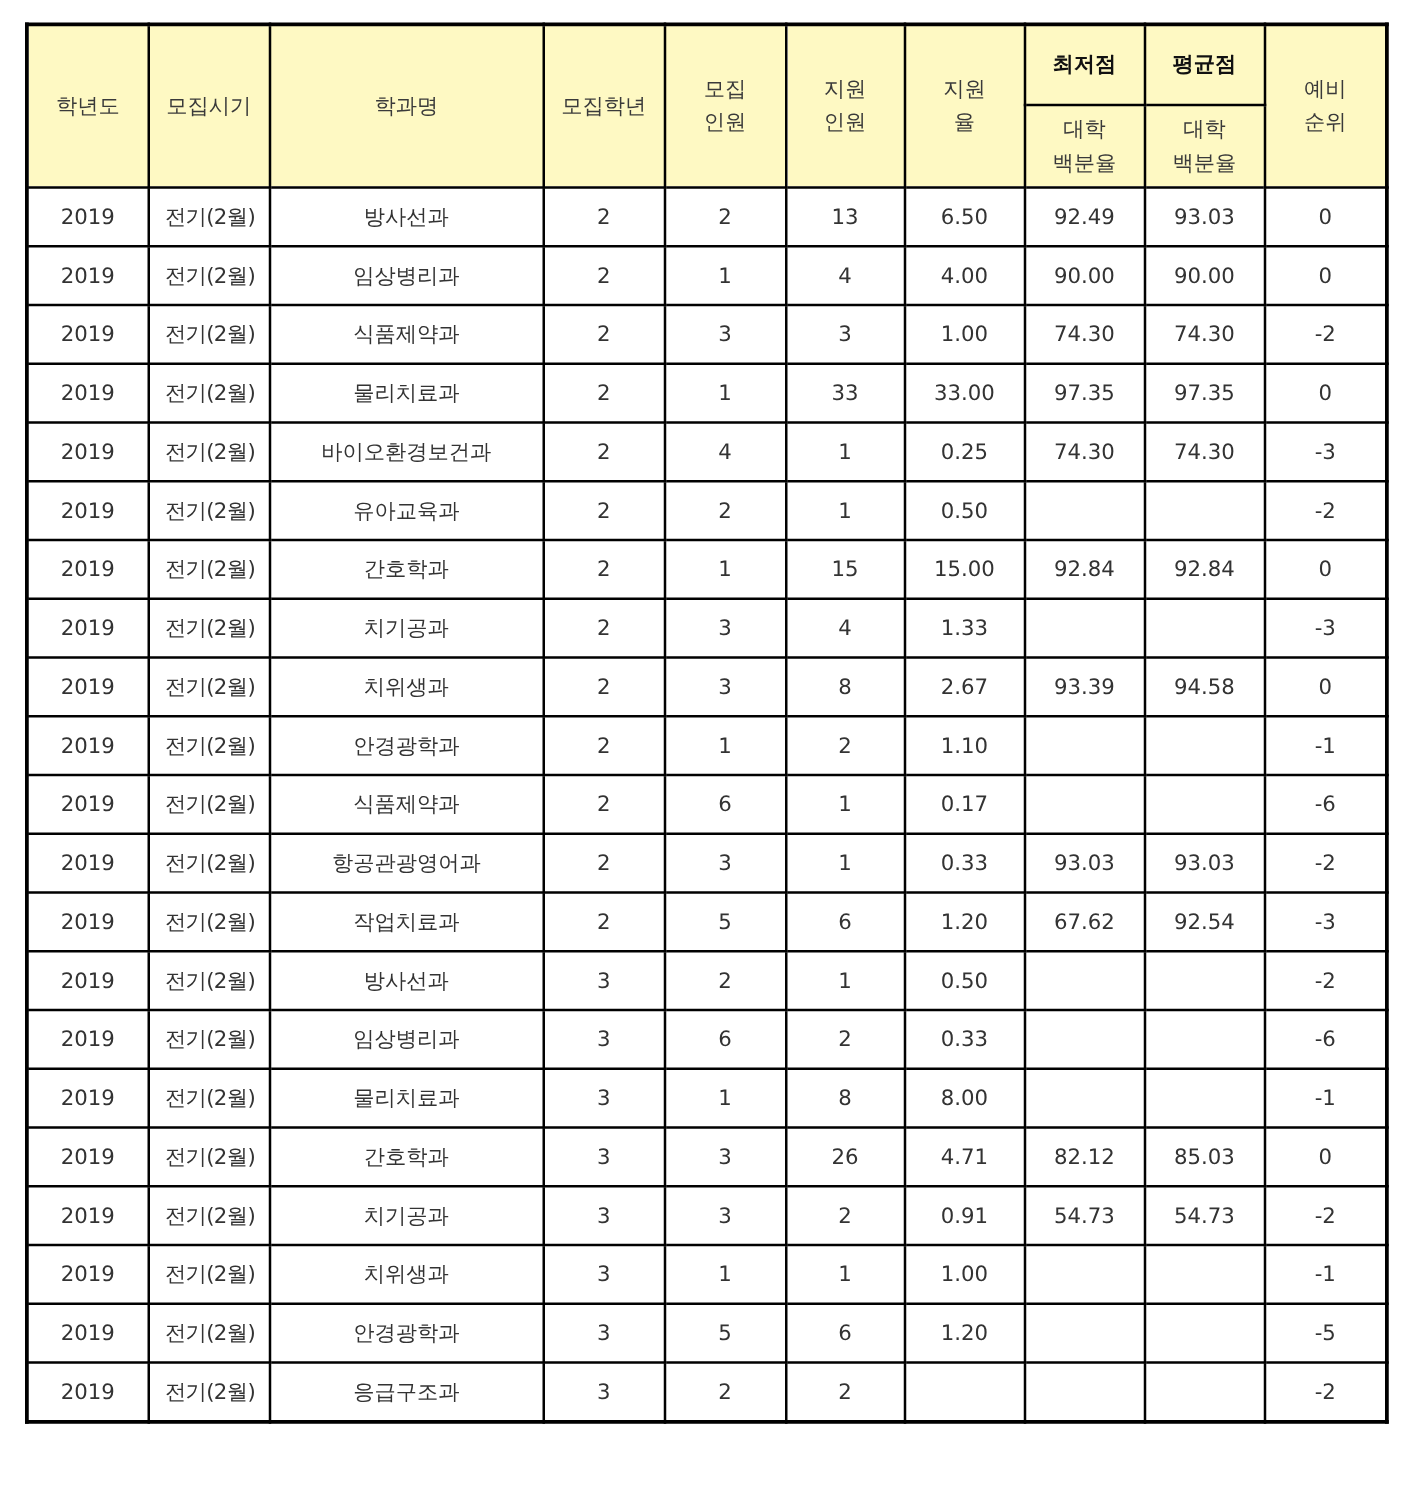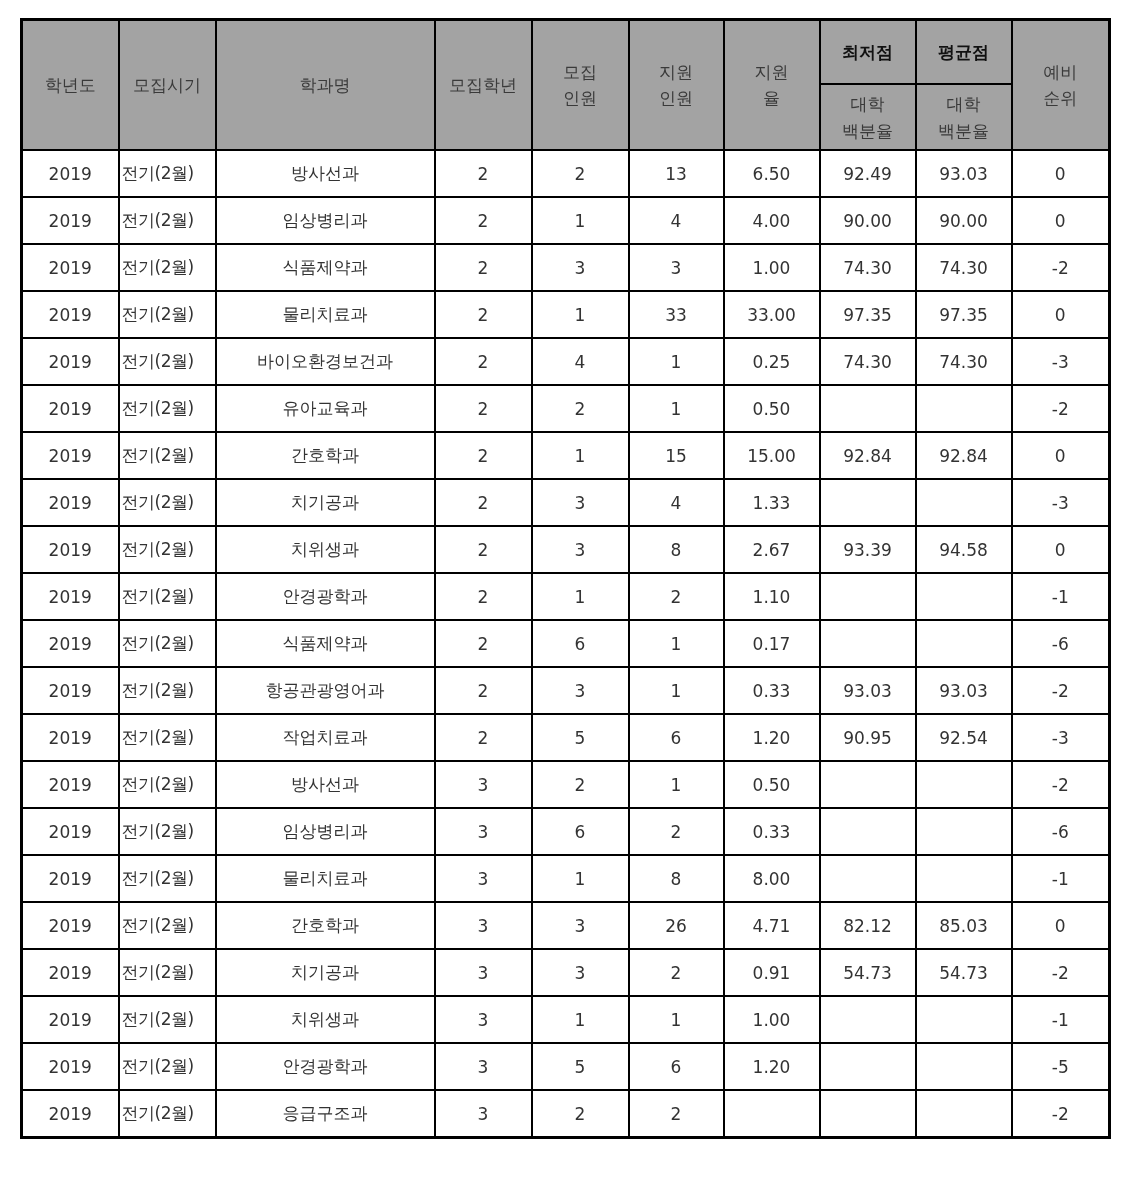--- a/index.html
+++ b/index.html
@@ -26,21 +26,21 @@
     }
     table.grid th, table.grid td {
       border: 2px solid #000;
       text-align: center;
       vertical-align: middle;
       padding: 0;
       overflow: hidden;
       white-space: nowrap;
     }
     table.grid th {
-      background: #a3a3a3;
+      background: #fef9c3;
       font-weight: normal;
       font-size: 17px;
       line-height: 26px;
       color: #3a3a3a;
     }
     table.grid th.bold {
       font-weight: bold;
       color: #111;
       height: 62px;
     }
@@ -49,21 +49,21 @@
       line-height: 27px;
       padding-top: 2px;
     }
     table.grid td {
       height: 45px;
       font-size: 17px;
       color: #333;
       background: #fff;
     }
     table.grid td.period {
-      text-align: left;
+      text-align: center;
       padding-left: 2px;
       letter-spacing: -0.5px;
     }
     .multi span { display: block; }
   </style>
 </head>
 <body>
 
 <div class="wrap">
   <table class="grid">
@@ -261,21 +261,21 @@
           <td>-2</td>
         </tr>
         <tr>
           <td>2019</td>
           <td class="period">전기(2월)</td>
           <td>작업치료과</td>
           <td>2</td>
           <td>5</td>
           <td>6</td>
           <td>1.20</td>
-          <td>90.95</td>
+          <td>67.62</td>
           <td>92.54</td>
           <td>-3</td>
         </tr>
         <tr>
           <td>2019</td>
           <td class="period">전기(2월)</td>
           <td>방사선과</td>
           <td>3</td>
           <td>2</td>
           <td>1</td>

